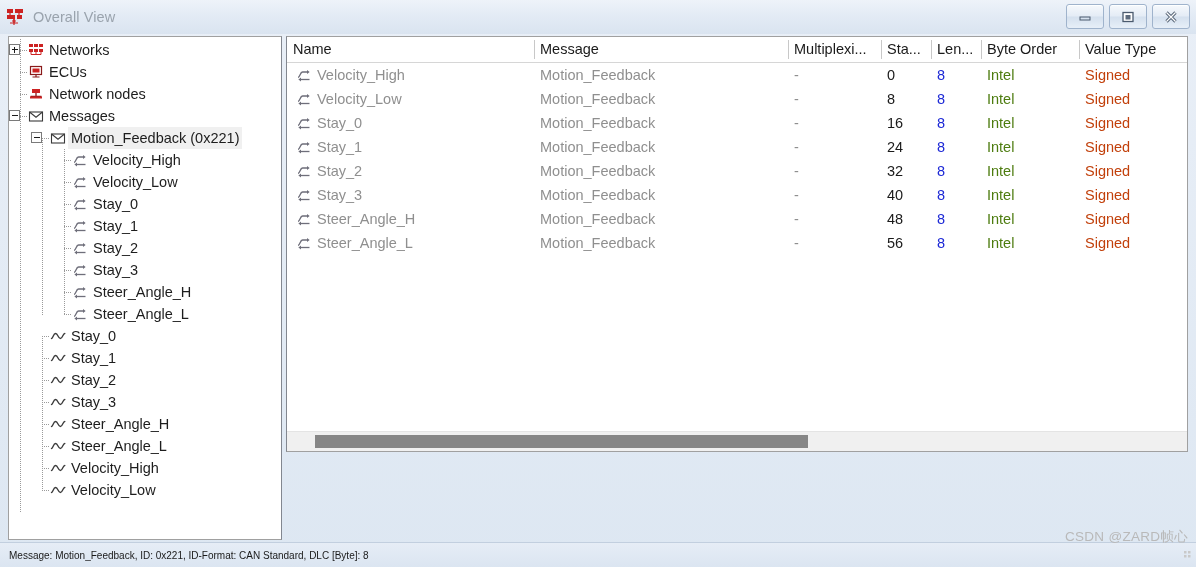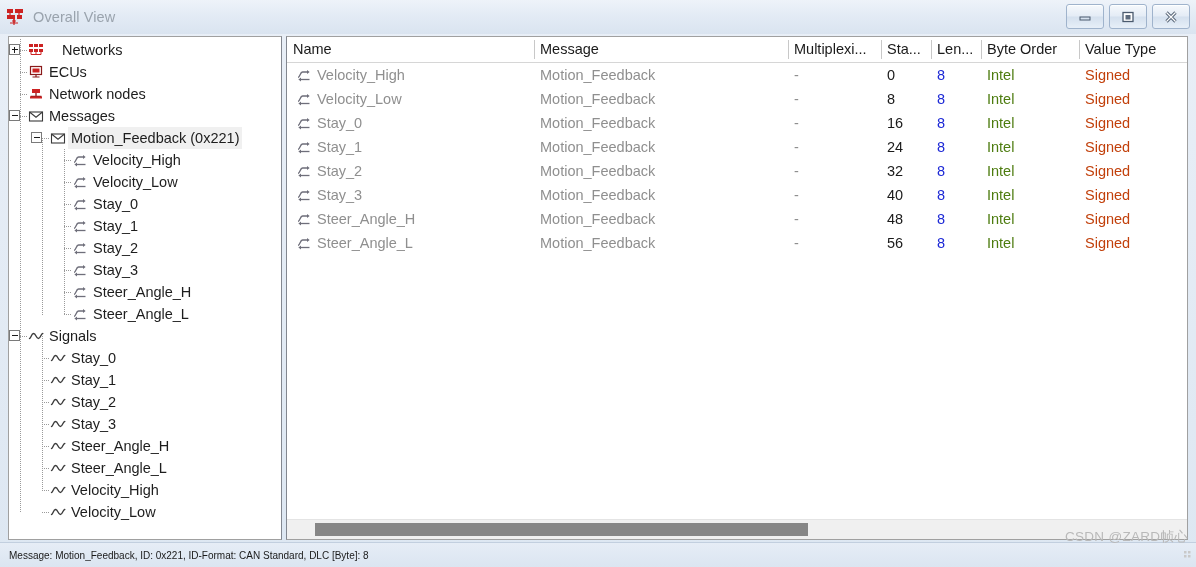--- a/index.html
+++ b/index.html
@@ -72,21 +72,21 @@
     background: #ffffff;
     border: 1px solid #a0a0a0;
     border-right: 1px solid #828790;
     overflow: hidden;
     box-sizing: border-box;
   }
   .right-panel {
     position: absolute;
     left: 286px; top: 36px;
     width: 902px;
-    height: 504px;
+    height: 416px;
     background: #ffffff;
     border: 1px solid #a0a0a0;
     border-left: 1px solid #828790;
     box-sizing: border-box;
     overflow: hidden;
   }
 
   
   .tree {
     position: relative;
@@ -302,21 +302,21 @@
           <span class="dots-h" style="left: 11px; top: 11px; width: 7px;"></span>
           <span class="ic" style="left: 19px; top: 3px;"><svg xmlns="http://www.w3.org/2000/svg" width="16" height="16" viewBox="0 0 16 16">
               <rect x="1" y="2" width="4" height="3" fill="#cc2222"></rect>
               <rect x="6" y="2" width="4" height="3" fill="#cc2222"></rect>
               <rect x="11" y="2" width="4" height="3" fill="#cc2222"></rect>
               <rect x="1" y="7" width="4" height="3" fill="#cc2222"></rect>
               <rect x="6" y="7" width="4" height="3" fill="#cc2222"></rect>
               <rect x="11" y="7" width="4" height="3" fill="#cc2222"></rect>
               <path d="M3 10 L3 12.5 M8 10 L8 12.5 M13 10 L13 12.5 M3 12.5 L13 12.5" stroke="#cc2222" stroke-width="1" fill="none"></path>
             </svg></span>
-          <span class="label" style="margin-left: 42px;">Networks</span>
+          <span class="label" style="margin-left: 29px;">Networks</span>
         </div>
         <div class="node" style="padding-left: 8px;">
           <span class="dots-h" style="left: 11px; top: 11px; width: 7px;"></span>
           <span class="ic" style="left: 19px; top: 3px;"><svg xmlns="http://www.w3.org/2000/svg" width="16" height="16" viewBox="0 0 16 16">
               <rect x="2.5" y="2.5" width="11" height="8" fill="#ffffff" stroke="#8a1a1a" stroke-width="1.2"></rect>
               <rect x="4.5" y="4.5" width="7" height="4" fill="#cc2222"></rect>
               <path d="M8 10.5 L8 13 M4.5 13 L11.5 13" stroke="#8a1a1a" stroke-width="1.2" fill="none"></path>
             </svg></span>
           <span class="label" style="margin-left: 29px;">ECUs</span>
         </div>
@@ -419,28 +419,20 @@
         </div>
         <div class="node" style="padding-left: 52px;">
           <span class="dots-h" style="left: 55px; top: 11px; width: 7px;"></span>
           <span class="ic" style="left: 63px; top: 3px;"><svg xmlns="http://www.w3.org/2000/svg" width="16" height="16" viewBox="0 0 16 16">
               <path d="M2 10.5 C4 10.5 4 5 6.5 5 L12 5" fill="none" stroke="#6e6e7a" stroke-width="1.3"></path>
               <path d="M11 3 L13.6 5 L11 7 Z" fill="#6e6e7a"></path>
               <path d="M4 12.5 L13.5 12.5" fill="none" stroke="#6e6e7a" stroke-width="1.3"></path>
               <path d="M5 10.5 L2.4 12.5 L5 14.5 Z" fill="#6e6e7a"></path>
             </svg></span>
           <span class="label" style="margin-left: 29px;">Steer_Angle_L</span>
-        </div>
-        <div class="node" style="padding-left: 8px;">
-          <span class="toggle" style="left: 0px; top: 5px;"></span>
-          <span class="dots-h" style="left: 11px; top: 11px; width: 7px;"></span>
-          <span class="ic" style="left: 19px; top: 3px;"><svg xmlns="http://www.w3.org/2000/svg" width="16" height="16" viewBox="0 0 16 16">
-              <path d="M1.5 10.5 C3.2 10.5 3.2 5.5 5.6 5.5 C8 5.5 8 10.5 10.4 10.5 C12.8 10.5 12.8 5.5 14.8 5.5" fill="none" stroke="#3a3a3a" stroke-width="1.35" stroke-linecap="round"></path>
-            </svg></span>
-          <span class="label" style="margin-left: 29px;">Signals</span>
         </div>
         <div class="node" style="padding-left: 30px;">
           <span class="dots-h" style="left: 33px; top: 11px; width: 7px;"></span>
           <span class="ic" style="left: 41px; top: 3px;"><svg xmlns="http://www.w3.org/2000/svg" width="16" height="16" viewBox="0 0 16 16">
               <path d="M1.5 10.5 C3.2 10.5 3.2 5.5 5.6 5.5 C8 5.5 8 10.5 10.4 10.5 C12.8 10.5 12.8 5.5 14.8 5.5" fill="none" stroke="#3a3a3a" stroke-width="1.35" stroke-linecap="round"></path>
             </svg></span>
           <span class="label" style="margin-left: 29px;">Stay_0</span>
         </div>
         <div class="node" style="padding-left: 30px;">
           <span class="dots-h" style="left: 33px; top: 11px; width: 7px;"></span>

